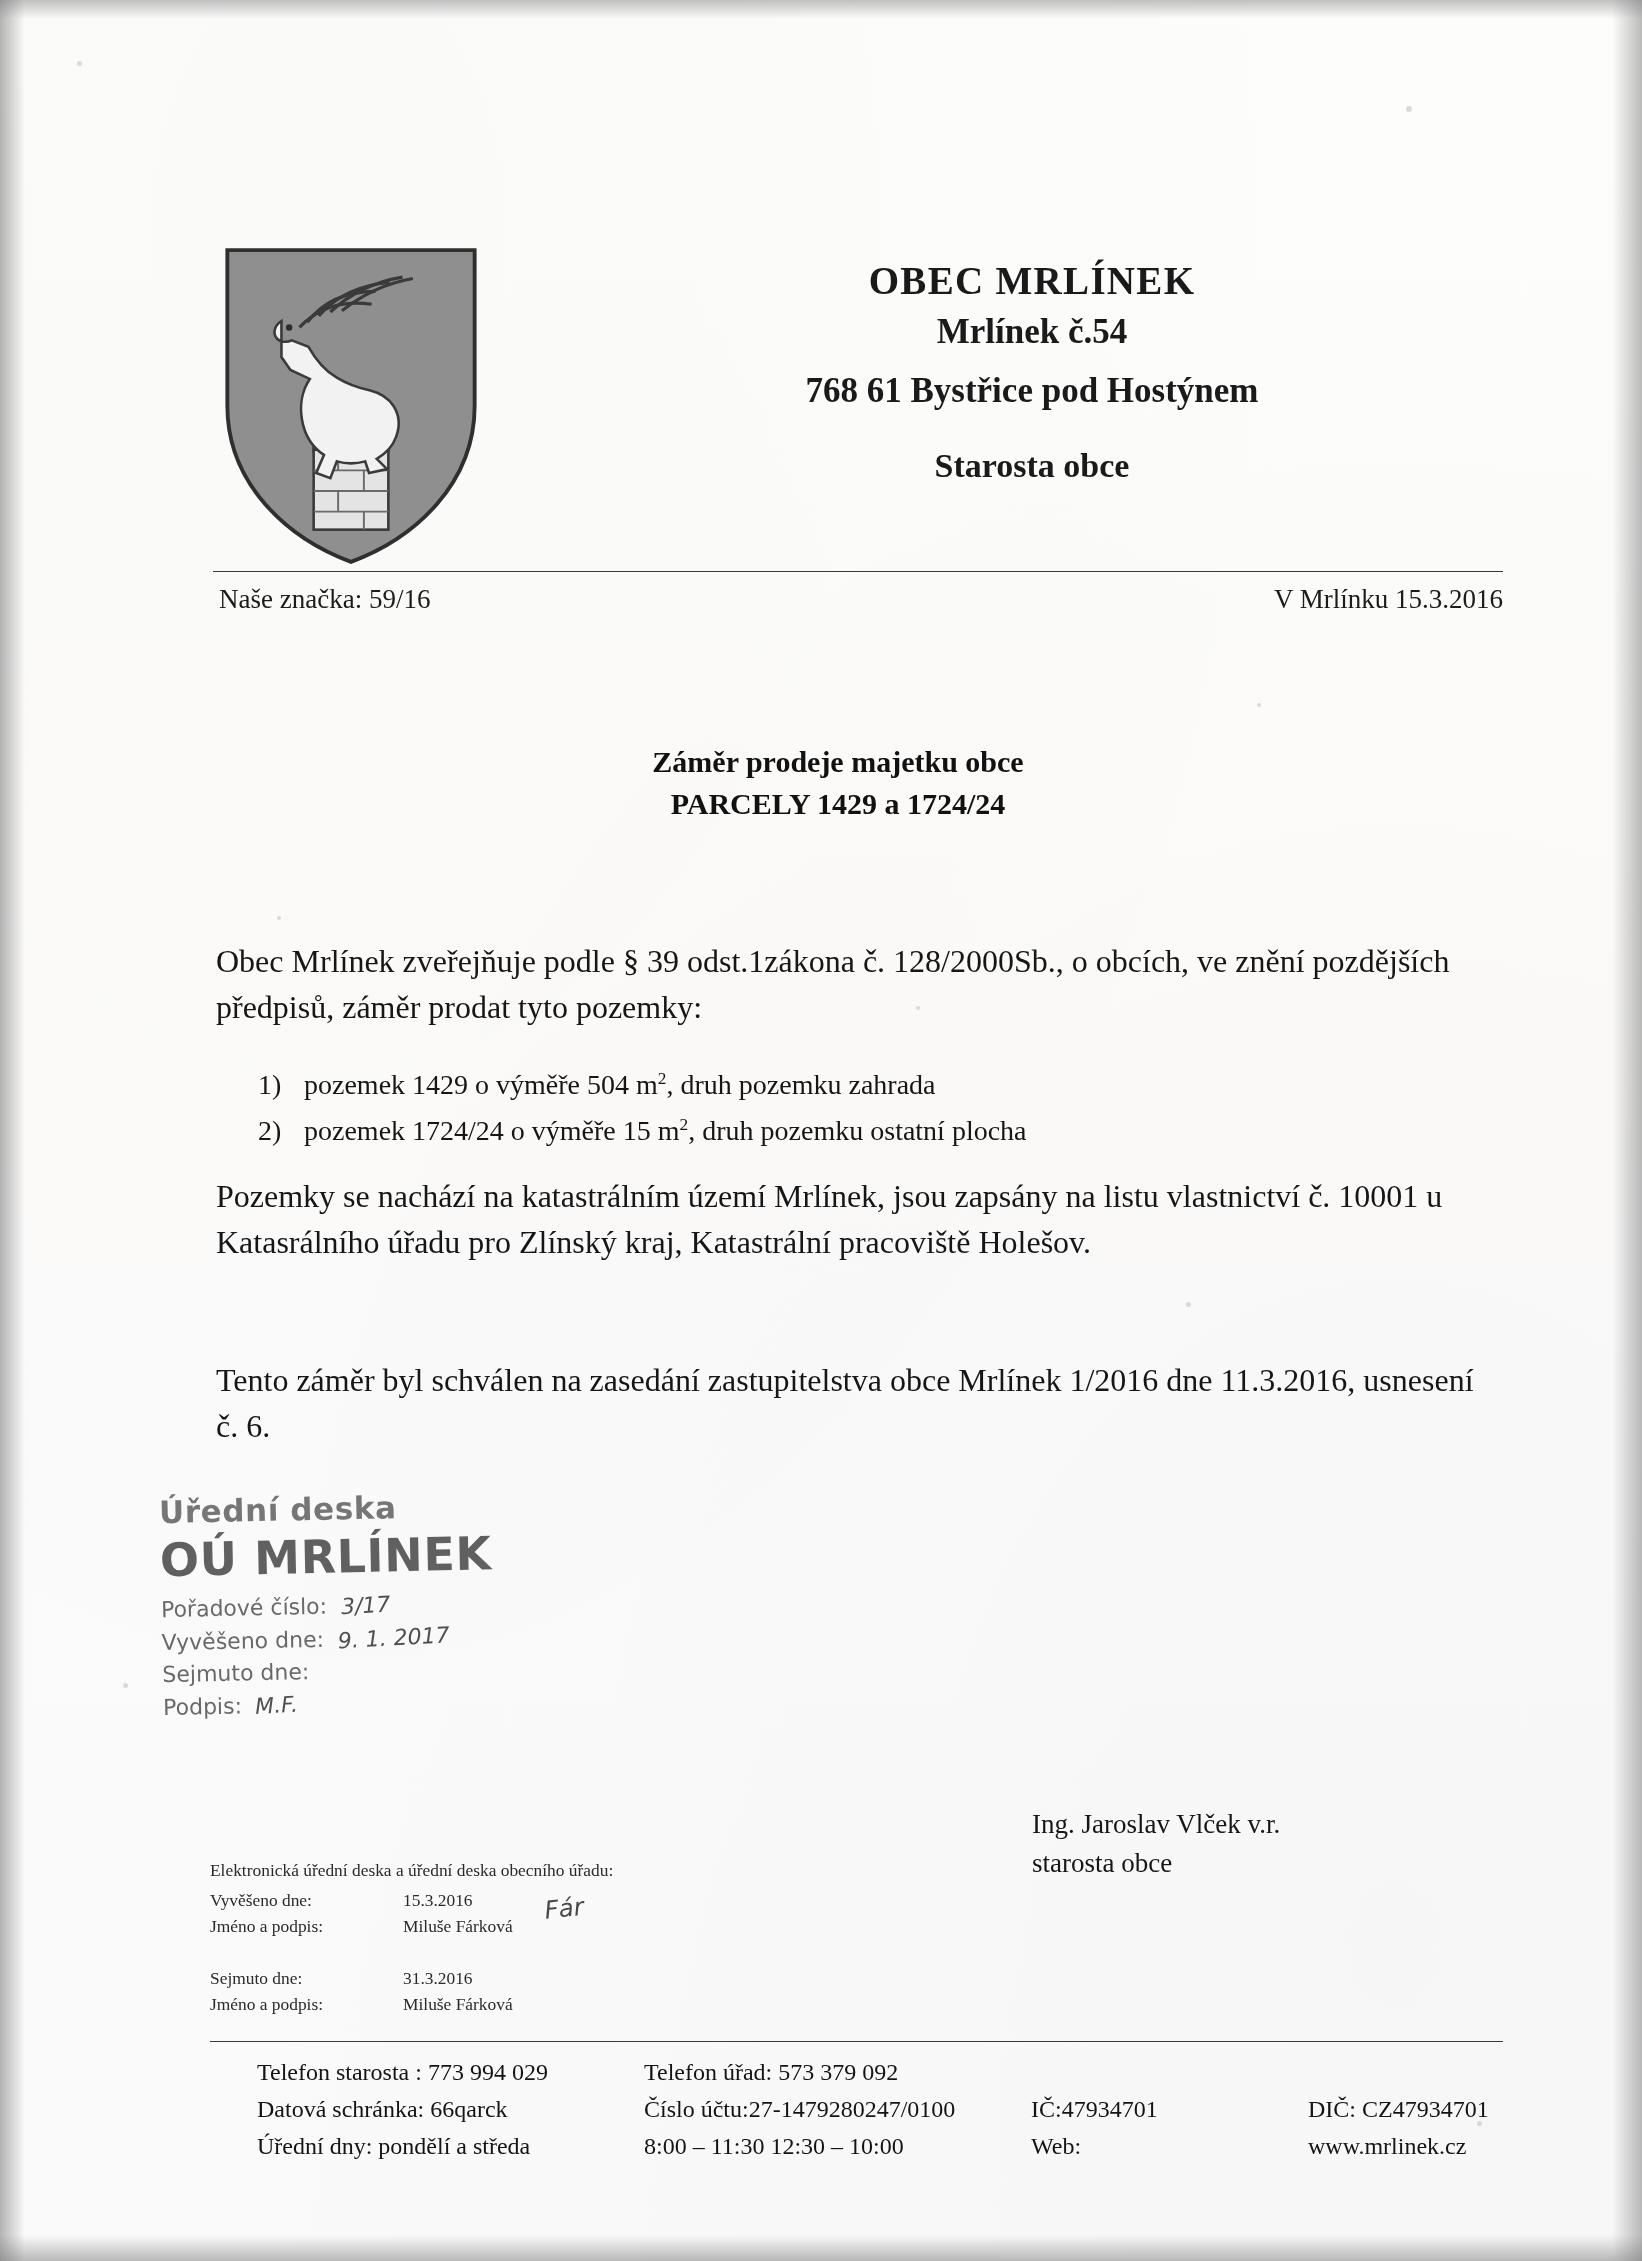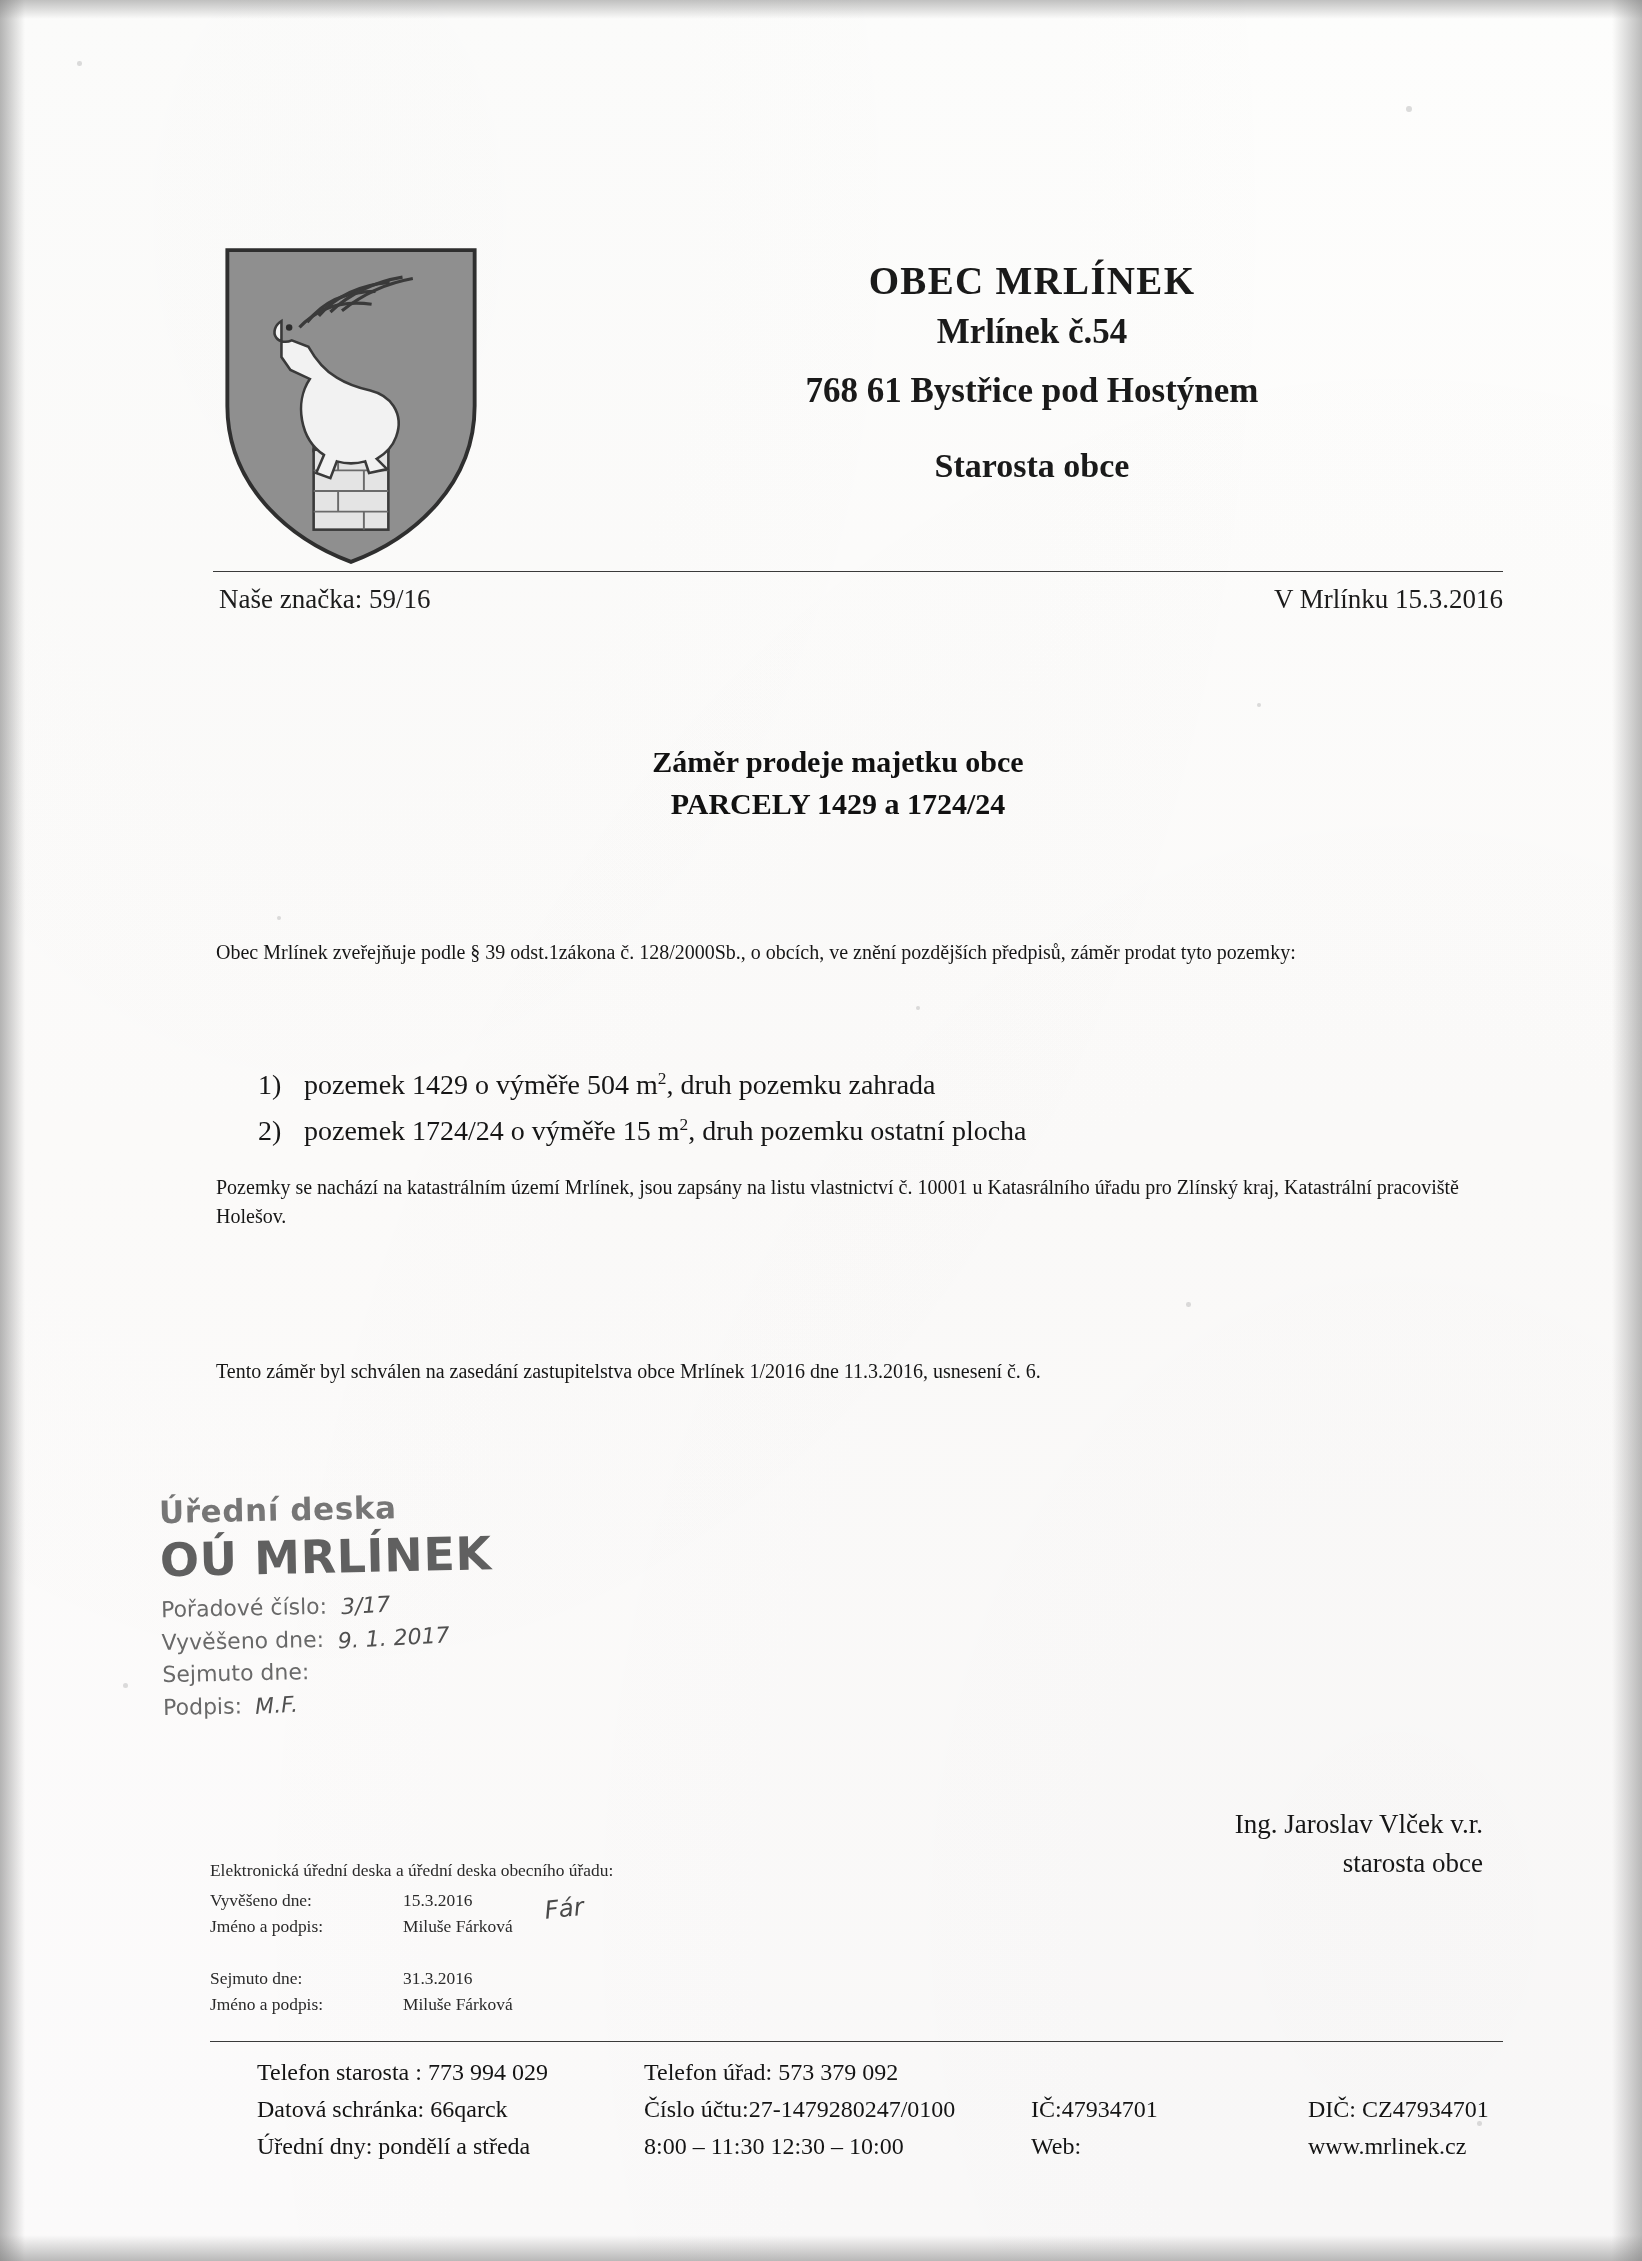--- a/index.html
+++ b/index.html
@@ -141,21 +141,21 @@
     font-size: 30px;
     font-weight: bold;
     color: #111;
   }
 
   
   .body-block {
     position: absolute;
     left: 216px;
     width: 1283px;
-    font-size: 20px;
+    font-size: 32px;
     line-height: 1.45;
     color: #161616;
   }
   .para-1 { top: 938px; }
   .list {
     position: absolute;
     left: 258px;
     top: 1064px;
     width: 1225px;
     font-size: 28px;
@@ -217,21 +217,21 @@
     transform: rotate(-2deg);
     display: inline-block;
   }
 
   
   .signature {
     position: absolute;
     left: 1032px;
     top: 1805px;
     width: 451px;
-    text-align: right;
+    text-align: left;
     font-size: 27px;
     line-height: 1.45;
     color: #161616;
   }
 
   
   .posting {
     position: absolute;
     left: 210px;
     top: 1857px;

